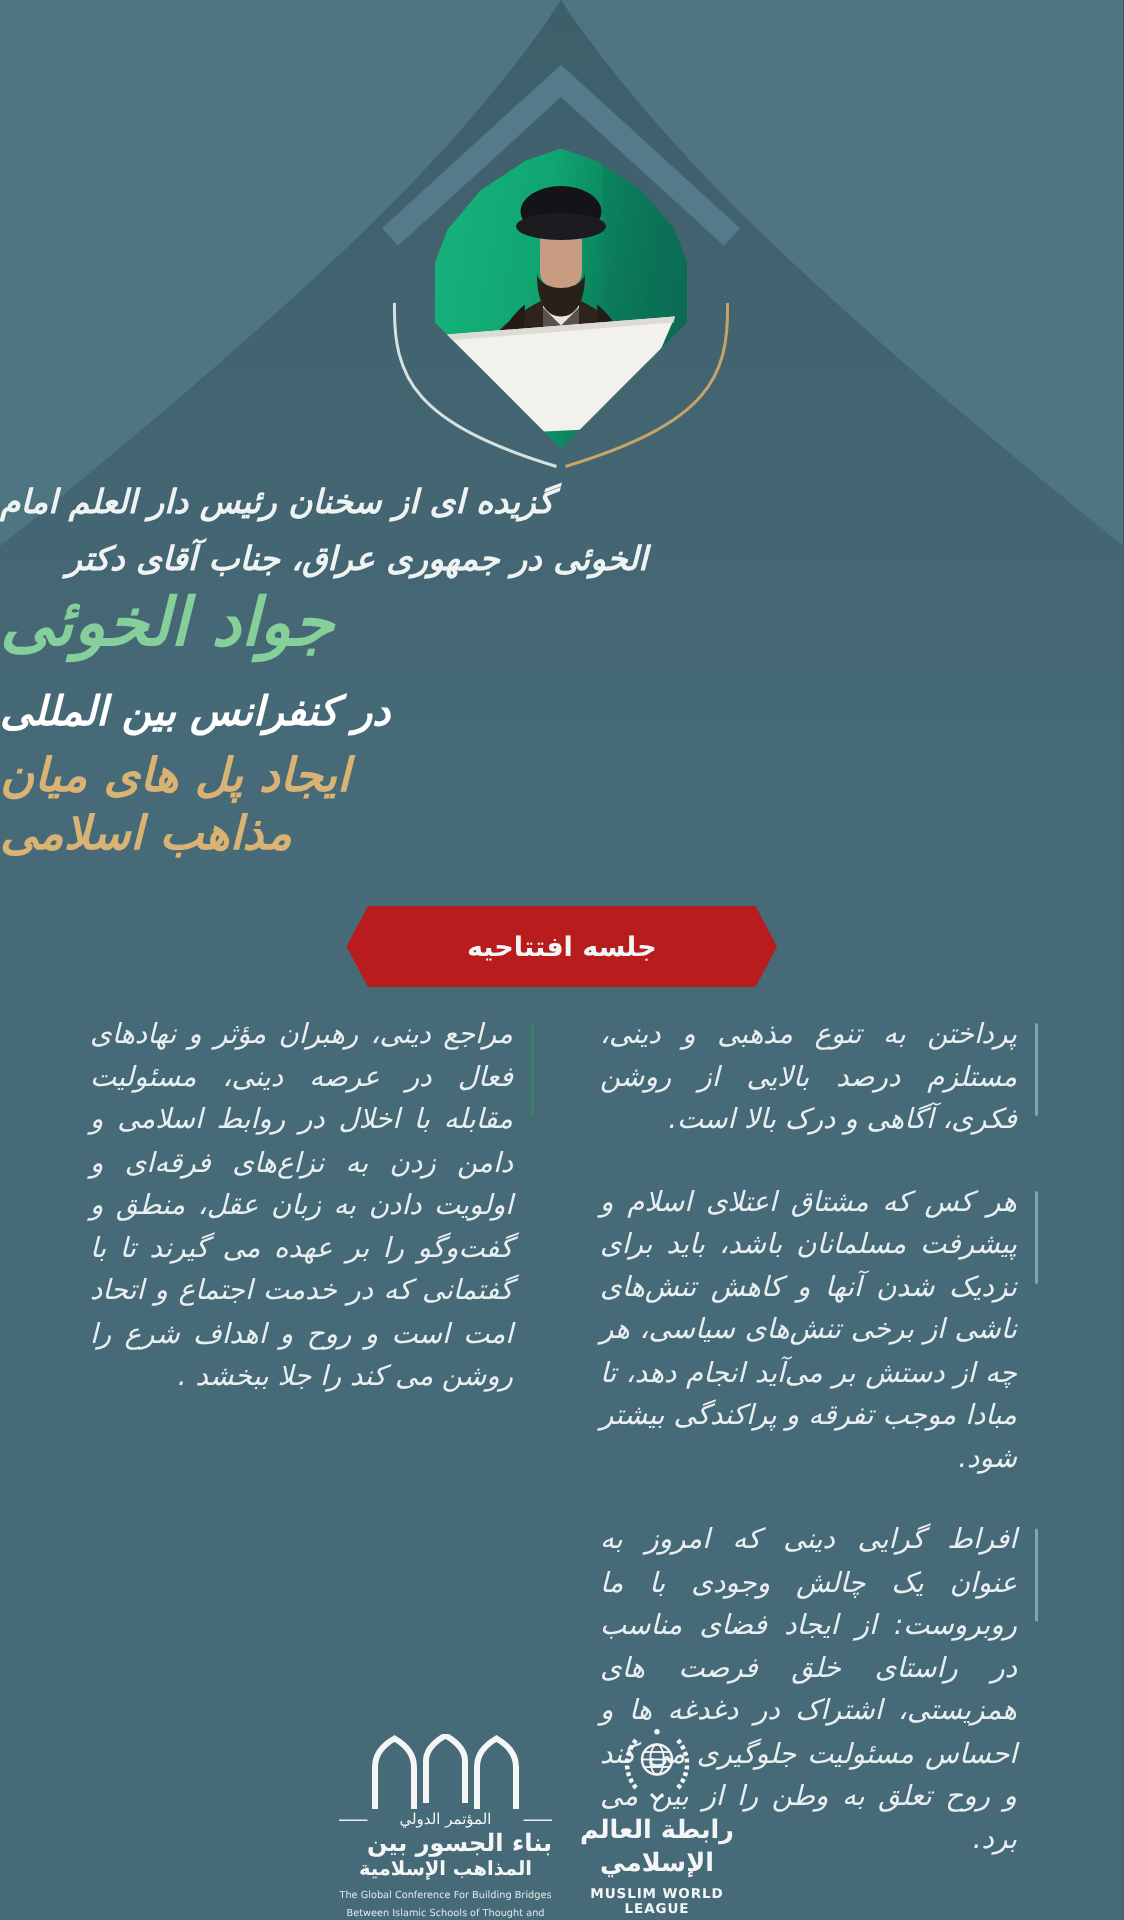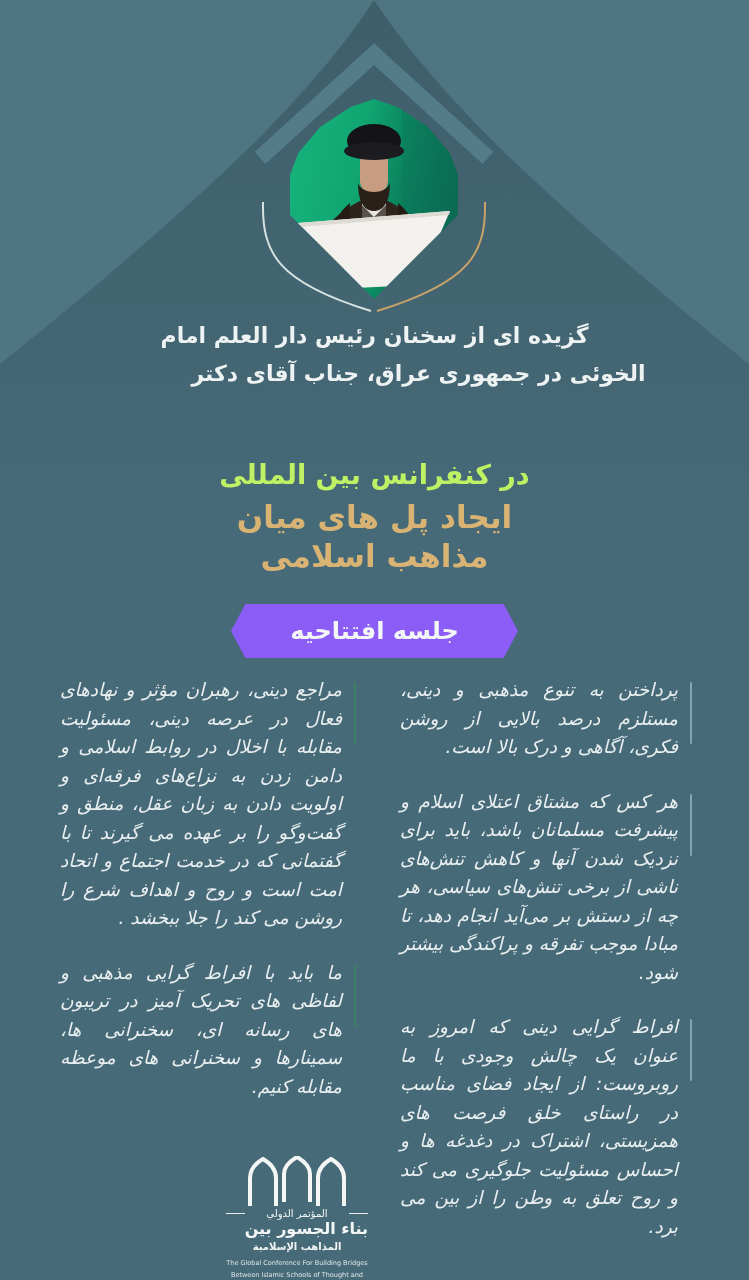--- a/index.html
+++ b/index.html
@@ -13,37 +13,37 @@
 
   
   .photo-frame{
     position:absolute;left:290px;top:99px;width:168px;height:200px;
     clip-path:polygon(50% 0%,64% 4%,82% 14%,95% 27%,100% 38%,100% 58%,50% 100%,0% 58%,0% 38%,5% 27%,18% 14%,36% 4%);
     background:linear-gradient(100deg,#17b47d 0%,#10a571 40%,#0c8a61 58%,#0b6b52 78%,#0c584a 100%);
   }
   .photo-frame svg{position:absolute;left:0;top:0;}
 
   
-  .hero-text{position:absolute;left:0;width:749px;text-align:center;direction:rtl;}
+  .hero-text{position:absolute;left:0;width:749px;text-align:left;direction:rtl;font-style:italic;}
   .headline-line{color:#edf2f3;font-size:22px;line-height:36px;font-weight:bold;text-shadow:0 0 1px rgba(0,0,0,.15);}
   #headline1{top:318px;}
   #headline2{top:356px;padding-left:44px;}
   .speaker-name{top:390px;color:#85cf9b;font-size:44px;font-weight:bold;}
-  .conf-lead{top:459px;color:#bef264;font-size:27px;font-weight:bold;}
+  .conf-lead{top:459px;color:#ffffff;font-size:27px;font-weight:bold;}
   .conf-title{color:#d9b373;font-size:31px;font-weight:bold;}
   #conf-title1{top:499px;}
   #conf-title2{top:538px;}
 
   
   .badge{
     position:absolute;left:231px;top:604px;width:287px;height:54px;
-    background:#8b5cf6;
+    background:#b91c1c;
     clip-path:polygon(5% 0%,95% 0%,100% 50%,95% 100%,5% 100%,0% 50%);
     display:flex;align-items:center;justify-content:center;
-    color:#f2f6f6;font-size:24px;font-weight:bold;direction:rtl;
+    color:#f2f6f6;font-size:18px;font-weight:bold;direction:rtl;
   }
 
   
   .col{position:absolute;top:676px;direction:rtl;}
   .col-left{left:60px;width:296px;}
   .col-right{left:400px;width:292px;}
   .para{
     position:relative;margin:0 0 26px 0;padding-right:14px;
     color:#e9eff0;font-size:18.5px;line-height:28.5px;
     text-align:justify;
@@ -52,21 +52,21 @@
   .marker{position:absolute;right:0;top:6px;width:2.5px;height:62px;border-radius:2px;}
   .col-left .marker{background:#3e8063;}
   .col-right .marker{background:#83a5ad;}
 
   
   .conf-logo{position:absolute;left:226px;top:1156px;width:142px;text-align:center;color:#f4f6f6;}
   .conf-logo .icon-row{display:flex;justify-content:center;}
   .cl-line1{display:flex;align-items:center;gap:21px;font-size:10px;direction:rtl;margin-top:2px;}
   .cl-line1 .rule{flex:1;height:1px;background:#e8eeee;}
   .cl-line2{font-size:16px;font-weight:bold;direction:rtl;line-height:19px;text-align:right;}
-  .cl-line3{font-size:10px;font-weight:bold;direction:rtl;line-height:18px;}
+  .cl-line3{font-size:13px;font-weight:bold;direction:rtl;line-height:18px;}
   .cl-en{font-size:6.5px;line-height:8.5px;margin-top:3px;color:#dfe8e9;}
 
   .mwl-logo{position:absolute;left:377px;top:1152px;width:122px;text-align:center;color:#f4f6f6;}
   .mwl-ar{font-size:17px;font-weight:bold;direction:rtl;line-height:22px;margin-top:1px;}
   .mwl-en{font-size:9px;font-weight:bold;letter-spacing:.6px;margin-top:5px;}
 </style>
 </head>
 <body>
 
 <div class="stage">
@@ -109,36 +109,33 @@
     </svg>
   </div>
 
   <svg class="layer" width="749" height="1280" viewBox="0 0 749 1280">
     <path d="M263,202 C262,252 276,282 371,311" fill="none" stroke="#d5e2e0" stroke-width="2"></path>
     <path d="M485,202 C486,252 472,282 377,311" fill="none" stroke="#c7a368" stroke-width="2"></path>
   </svg>
 
   <div class="hero-text headline-line" id="headline1">گزیده ای از سخنان رئیس دار العلم امام</div>
   <div class="hero-text headline-line" id="headline2">الخوئی در جمهوری عراق، جناب آقای دکتر</div>
+  <div class="hero-text speaker-name">جواد الخوئی</div>
   <div class="hero-text conf-lead">در کنفرانس بین المللی</div>
   <div class="hero-text conf-title" id="conf-title1">ایجاد پل های میان</div>
   <div class="hero-text conf-title" id="conf-title2">مذاهب اسلامی</div>
 
   <div class="badge">
     <span>جلسه افتتاحیه</span>
   </div>
 
   <div class="col col-left">
     <div class="para">
       <span class="marker"></span>
       <span>مراجع دینی، رهبران مؤثر و نهادهای فعال در عرصه دینی، مسئولیت مقابله با اخلال در روابط اسلامی و دامن زدن به نزاع‌های فرقه‌ای و اولویت دادن به زبان عقل، منطق و گفت‌وگو را بر عهده می گیرند تا با گفتمانی که در خدمت اجتماع و اتحاد امت است و روح و اهداف شرع را روشن می کند را جلا ببخشد .</span>
-    </div>
-    <div class="para">
-      <span class="marker"></span>
-      <span>ما باید با افراط گرایی مذهبی و لفاظی های تحریک آمیز در تریبون های رسانه ای، سخنرانی ها، سمینارها و سخنرانی های موعظه مقابله کنیم.</span>
     </div>
   </div>
 
   <div class="col col-right">
     <div class="para">
       <span class="marker"></span>
       <span>پرداختن به تنوع مذهبی و دینی، مستلزم درصد بالایی از روشن فکری، آگاهی و درک بالا است.</span>
     </div>
     <div class="para">
       <span class="marker"></span>
@@ -162,14 +159,32 @@
       <span class="rule"></span>
       <span>المؤتمر الدولي</span>
       <span class="rule"></span>
     </div>
     <div class="cl-line2">بناء الجسور بين</div>
     <div class="cl-line3">المذاهب الإسلامية</div>
     <div class="cl-en">The Global Conference For Building Bridges</div>
     <div class="cl-en">Between Islamic Schools of Thought and Sects</div>
   </div>
 
+  <div class="mwl-logo">
+    <svg width="56" height="52" viewBox="0 0 56 52">
+
+      <path d="M14,8 C6,18 6,30 14,40" fill="none" stroke="#f4f6f6" stroke-width="3" stroke-dasharray="2.6,2"></path>
+      <path d="M42,8 C50,18 50,30 42,40" fill="none" stroke="#f4f6f6" stroke-width="3" stroke-dasharray="2.6,2"></path>
+
+      <circle cx="28" cy="21" r="10" fill="none" stroke="#f4f6f6" stroke-width="1.6"></circle>
+      <ellipse cx="28" cy="21" rx="4.5" ry="10" fill="none" stroke="#f4f6f6" stroke-width="1.2"></ellipse>
+      <line x1="18" y1="21" x2="38" y2="21" stroke="#f4f6f6" stroke-width="1.2"></line>
+      <line x1="19.5" y1="16" x2="36.5" y2="16" stroke="#f4f6f6" stroke-width="1.2"></line>
+      <line x1="19.5" y1="26" x2="36.5" y2="26" stroke="#f4f6f6" stroke-width="1.2"></line>
+
+      <path d="M24,44 L28,48 L32,44" fill="none" stroke="#f4f6f6" stroke-width="2"></path>
+      <circle cx="28" cy="2.5" r="1.8" fill="#f4f6f6"></circle>
+    </svg>
+    <div class="mwl-ar">رابطة العالم الإسلامي</div>
+    <div class="mwl-en">MUSLIM WORLD LEAGUE</div>
+  </div>
 
 </div>
 
 </body></html>

